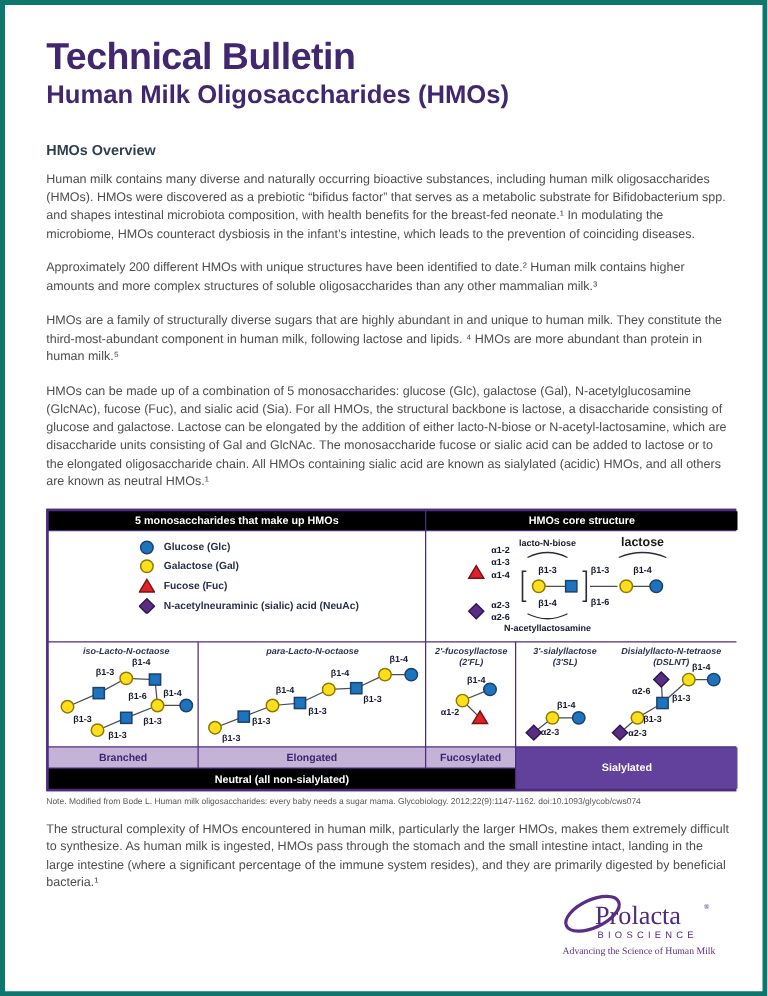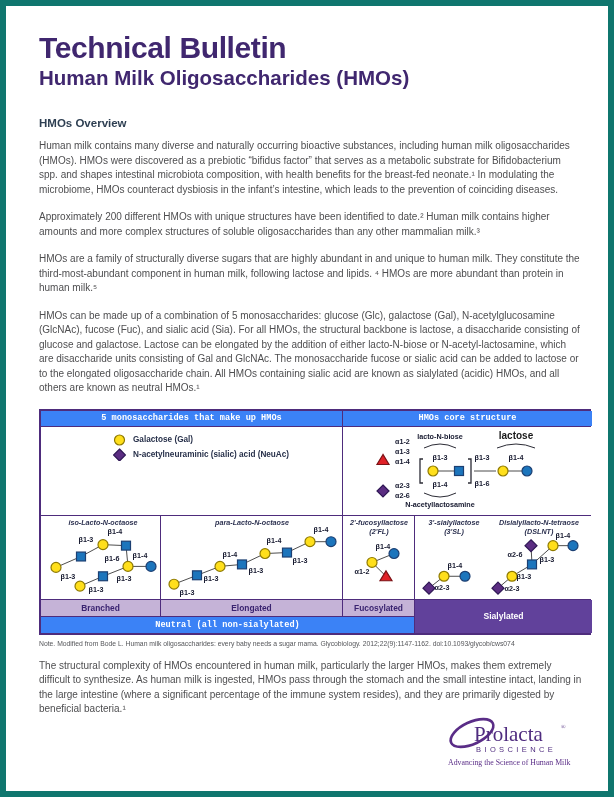--- a/index.html
+++ b/index.html
@@ -1,18 +1,18 @@
 <!DOCTYPE html>
 <html><head>
 <meta charset="utf-8">
 <style>
   html,body{margin:0;padding:0;background:#e9e9e9;}
   .page{
     position:relative;width:614px;height:797px;margin:0 auto;
-    background:#ffffff;border:6px solid #0f766e;box-sizing:border-box;
+    background:#ffffff;border:4px solid #0f766e;box-sizing:border-box;
     font-family:"Liberation Sans",sans-serif;overflow:hidden;
   }
   .content{padding:26px 26px 0 33px;}
   .doc-title{
     font-size:30px;font-weight:bold;color:#40276F;letter-spacing:-0.4px;
     margin:0 0 3px 0;line-height:1.05;
   }
   .doc-subtitle{
     font-size:20.5px;font-weight:bold;color:#40276F;margin:0 0 28px 0;line-height:1.1;
   }
@@ -28,22 +28,22 @@
   
   .fig{
     display:grid;
     grid-template-columns:119px 181px 71px 177px;
     grid-template-rows:15px 88px 83px 16px 16px;
     gap:1px;background:#4E2C7C;border:2px solid #4E2C7C;
     width:548px;margin-bottom:5px;
   }
   .cell{background:#ffffff;position:relative;overflow:hidden;}
   .bar{
-    background:#3b82f6;color:#ffffff;font-size:8.6px;font-weight:bold;
-    display:flex;align-items:center;justify-content:center;text-align:center;font-family:Liberation Mono, monospace;
+    background:#000000;color:#ffffff;font-size:8.6px;font-weight:bold;
+    display:flex;align-items:center;justify-content:center;text-align:center;
   }
   .cat{
     background:#C5B3D7;color:#3A2470;font-size:8.4px;font-weight:bold;
     display:flex;align-items:center;justify-content:center;
   }
   .sial{
     background:#61419B;color:#ffffff;font-size:8.6px;font-weight:bold;
     display:flex;align-items:center;justify-content:center;
     grid-row:4/6;grid-column:4;
   }
@@ -78,23 +78,35 @@
     <p class="body">HMOs can be made up of a combination of 5 monosaccharides: glucose (Glc), galactose (Gal), N-acetylglucosamine (GlcNAc), fucose (Fuc), and sialic acid (Sia). For all HMOs, the structural backbone is lactose, a disaccharide consisting of glucose and galactose. Lactose can be elongated by the addition of either lacto-N-biose or N-acetyl-lactosamine, which are disaccharide units consisting of Gal and GlcNAc. The monosaccharide fucose or sialic acid can be added to lactose or to the elongated oligosaccharide chain. All HMOs containing sialic acid are known as sialylated (acidic) HMOs, and all others are known as neutral HMOs.¹</p>
 
 
     <div class="fig">
       <div class="cell bar span2a">5 monosaccharides that make up HMOs</div>
       <div class="cell bar span2b">HMOs core structure</div>
 
       <div class="cell leg span2a">
           <div class="leg-row">
             <svg width="13" height="13" viewBox="0 0 13 13">
+              <circle fill="#1C75BC" stroke="#1C3F72" stroke-width="1.2" cx="6.5" cy="7" r="5"></circle>
+            </svg>
+            <span class="leg-label">Glucose (Glc)</span>
+          </div>
+          <div class="leg-row">
+            <svg width="13" height="13" viewBox="0 0 13 13">
               <circle fill="#FFDF1B" stroke="#8F7A00" stroke-width="1.2" cx="6.5" cy="7" r="5"></circle>
             </svg>
             <span class="leg-label">Galactose (Gal)</span>
+          </div>
+          <div class="leg-row">
+            <svg width="13" height="13" viewBox="0 0 13 13">
+              <polygon fill="#E02127" stroke="#7A1216" stroke-width="1.2" points="6.5,1.5 0.5,11.5 12.5,11.5"></polygon>
+            </svg>
+            <span class="leg-label">Fucose (Fuc)</span>
           </div>
           <div class="leg-row">
             <svg width="13" height="13" viewBox="0 0 13 13">
               <polygon fill="#5B2D82" stroke="#2E1754" stroke-width="1.2" points="6.5,1 12.5,7 6.5,13 0.5,7"></polygon>
             </svg>
             <span class="leg-label">N-acetylneuraminic (sialic) acid (NeuAc)</span>
           </div>
         </div>
       <div class="cell span2b">
         <svg class="diagram" viewBox="0 0 249 88" preserveAspectRatio="none">

